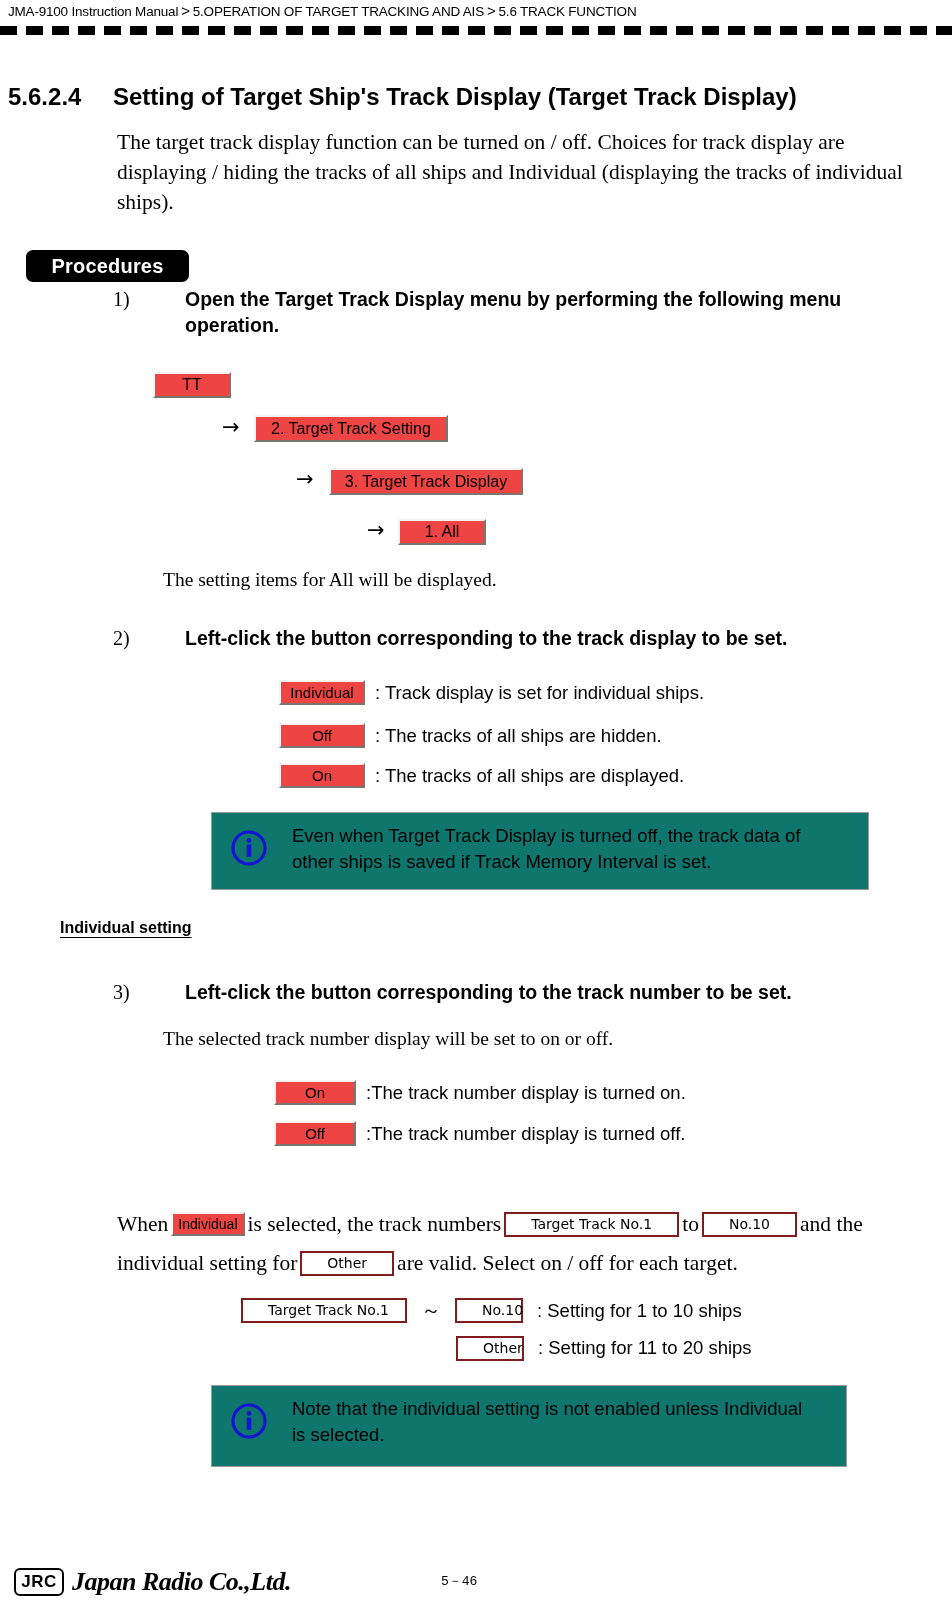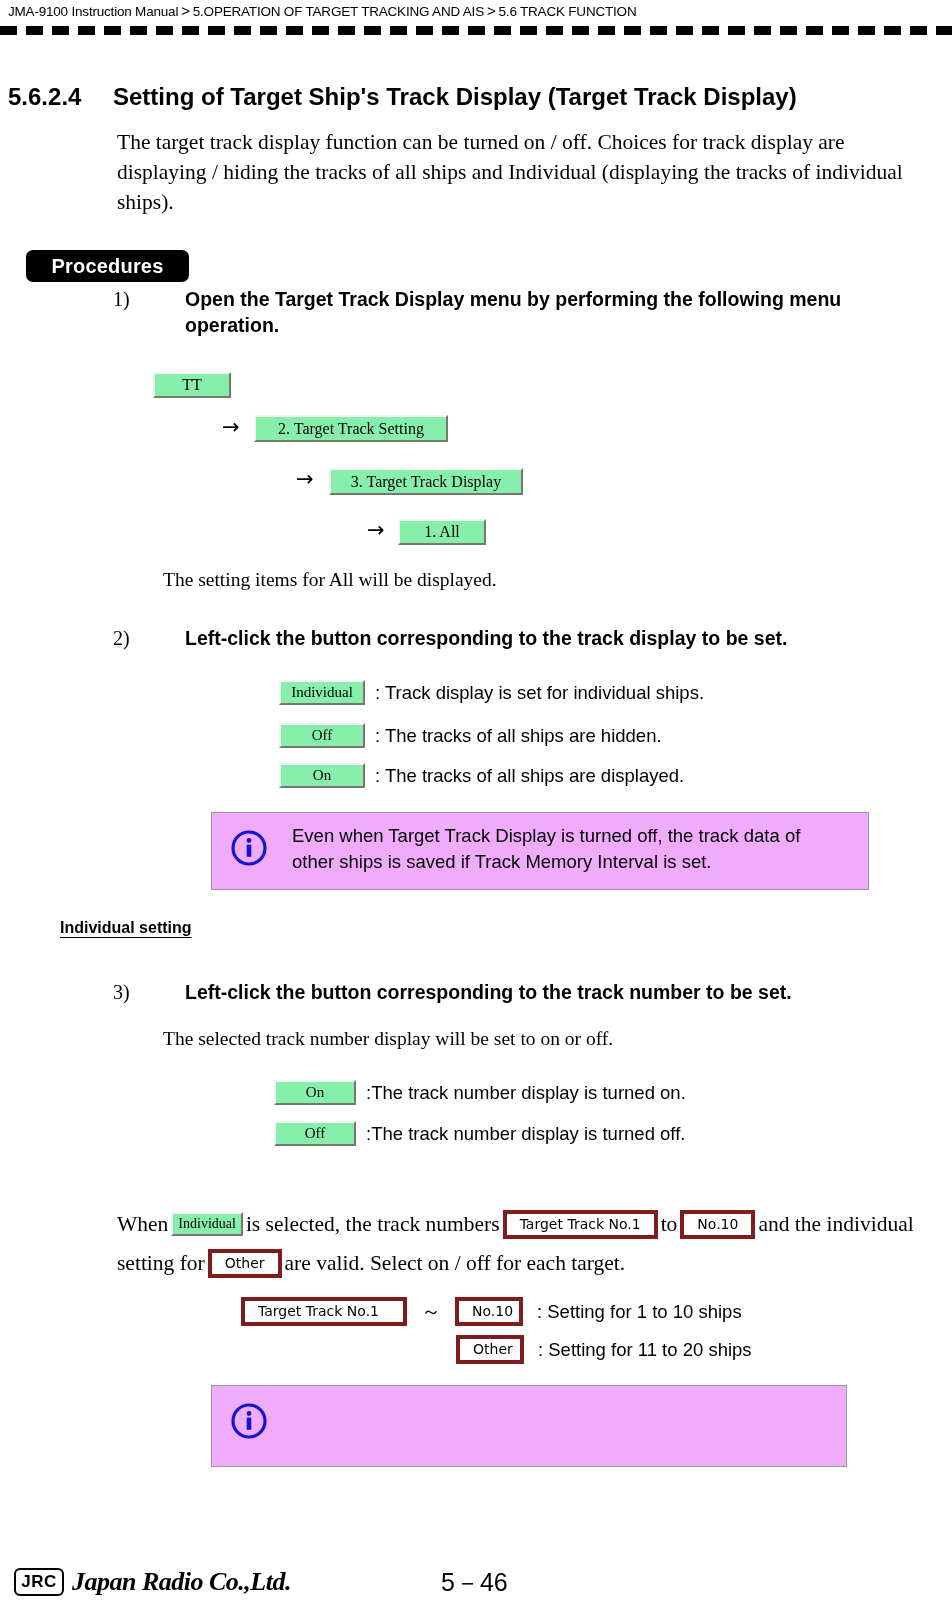--- a/index.html
+++ b/index.html
@@ -116,26 +116,26 @@
     margin-left: 72px;
   }
   .step-1 { top: 286px; left: 113px; width: 820px; }
   .step-2 { top: 625px; left: 113px; width: 840px; }
   .step-3 { top: 979px; left: 113px; width: 840px; }
 
   
   .gui-btn {
     display: inline-block;
     box-sizing: border-box;
-    background: #86efac;
+    background: #ef4444;
     border-top: 2px solid #f4f4f2;
     border-left: 2px solid #f4f4f2;
     border-right: 2px solid #77776f;
     border-bottom: 2px solid #77776f;
-    font-family: Liberation Serif, serif;
+    font-family: Liberation Sans, sans-serif;
     text-align: center;
     color: #000;
     vertical-align: middle;
     white-space: nowrap;
   }
   .arrow {
     position: absolute;
     font-family: "DejaVu Sans", sans-serif;
     font-size: 21px;
     line-height: 1;
@@ -208,21 +208,21 @@
   .row-on2  { top: 1080px; left: 274px; }
   .row-off2 { top: 1121px; left: 274px; }
   .row-on2 .desc, .row-off2 .desc { left: 92px; }
   .row-on2 .gui-btn, .row-off2 .gui-btn { width: 82px; height: 25px; }
 
   
   .note-box {
     position: absolute;
     box-sizing: border-box;
     border: 1px solid #9a9a9a;
-    background: #f0abfc;
+    background: #0f766e;
   }
   .note-box .info-icon {
     position: absolute;
     left: 18px;
     top: 16px;
     width: 38px;
     height: 38px;
   }
   .note-box .note-text {
     position: absolute;
@@ -275,27 +275,27 @@
     line-height: 20px;
     padding: 0 5px;
     margin: 0 3px;
     position: relative;
     top: -2px;
   }
   
   .flat-box {
     display: inline-block;
     box-sizing: border-box;
-    border: 4px solid #7f1d1d;
+    border: 2px solid #7f1d1d;
     background: #fff;
     font-family: "DejaVu Sans", sans-serif;
     font-size: 14px;
     line-height: 21px;
     text-align: left;
-    padding: 0 13px;
+    padding: 0 25px;
     margin: 0 3px;
     vertical-align: middle;
     position: relative;
     top: -2px;
     white-space: nowrap;
   }
 
   
   .legend-row { position: absolute; height: 28px; }
   .legend-row .flat-box { top: 0; margin: 0; }
@@ -353,22 +353,22 @@
     font-style: italic;
     font-weight: bold;
     font-size: 26px;
     line-height: 32px;
     letter-spacing: -0.5px;
   }
   .page-num {
     position: absolute;
     left: 441px;
     top: 1px;
-    font-family: Liberation Sans, sans-serif;
-    font-size: 25px;
+    font-family: Liberation Mono, monospace;
+    font-size: 13px;
     line-height: 26px;
   }
 </style>
 </head>
 <body>
 
 <div class="page-header">
   <span>JMA-9100 Instruction Manual</span><span class="gt">&gt;</span><span>5.OPERATION OF TARGET TRACKING AND AIS</span><span class="gt">&gt;</span><span>5.6  TRACK FUNCTION</span>
 </div>
 <div class="header-rule"></div>
@@ -453,19 +453,23 @@
 <div class="legend-row legend-2"><span class="flat-box box-c">Other</span><span class="desc">: Setting for 11 to 20 ships</span></div>
 
 <div class="note-box note-2">
   <span class="info-icon">
     <svg width="38" height="38" viewBox="0 0 38 38" aria-hidden="true">
       <circle cx="19" cy="19" r="16" fill="none" stroke="#1414d2" stroke-width="3.2"></circle>
       <circle cx="19" cy="11.5" r="2.4" fill="#1414d2"></circle>
       <rect x="16.7" y="15.6" width="4.6" height="12.2" fill="#1414d2"></rect>
     </svg>
   </span>
+  <div class="note-text">
+    <div>Note that the individual setting is not enabled unless  Individual</div>
+    <div>is selected.</div>
+  </div>
 </div>
 
 <div class="footer">
   <span class="jrc-logo">JRC</span>
   <span class="jrc-name">Japan Radio Co.,Ltd.</span>
   <span class="page-num">5－46</span>
 </div>
 
 </body></html>

